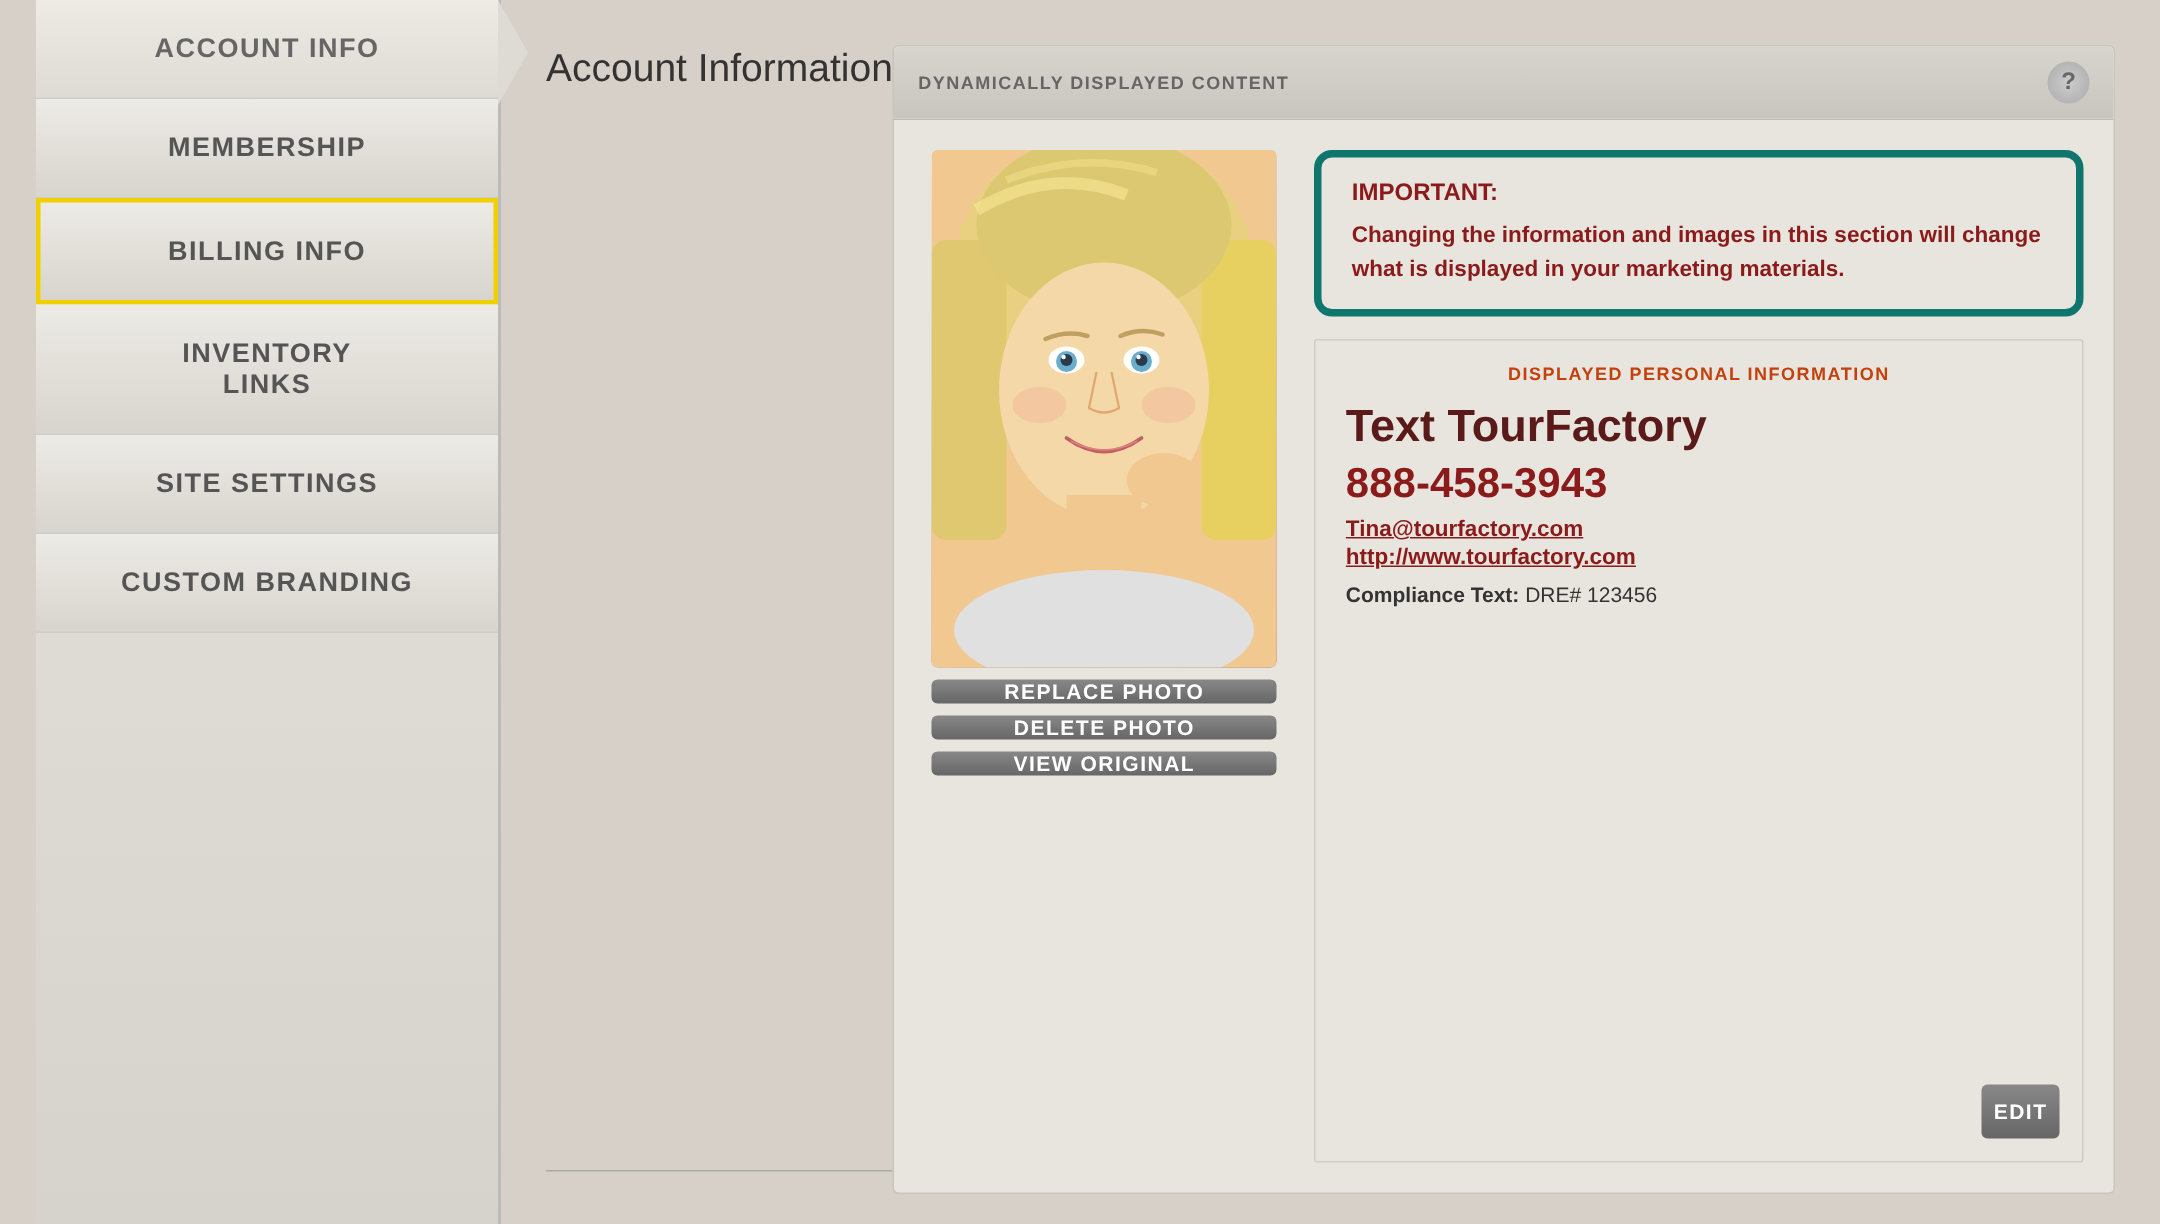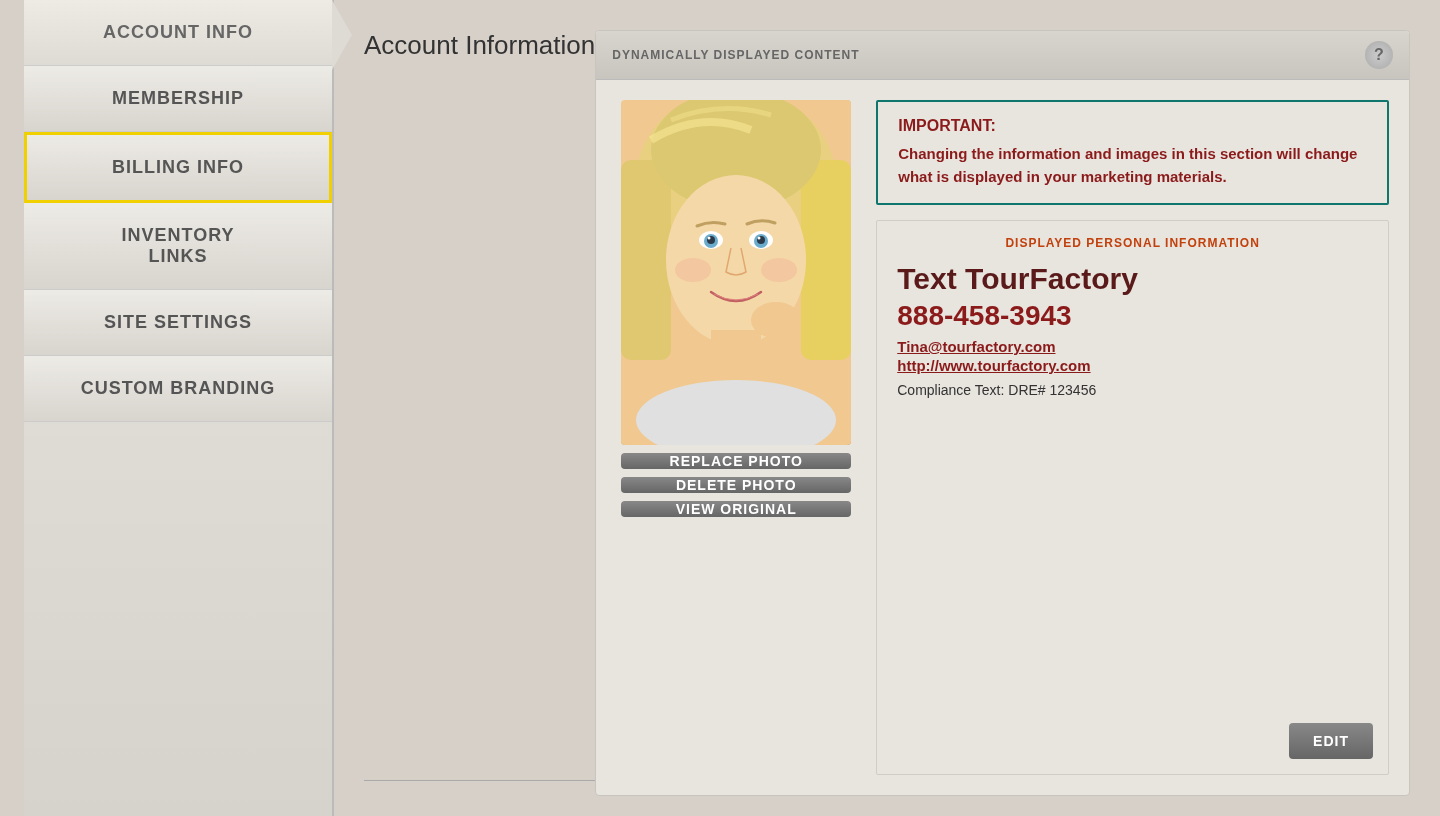--- a/index.html
+++ b/index.html
@@ -156,22 +156,22 @@
       flex: 1;
       display: flex;
       flex-direction: column;
       gap: 15px;
     }
 
     
     .important-notice {
       background: #e8e4de;
       padding: 15px 20px;
-      border: 2px solid #0f766e;
-      border-radius: 2px;
+      border: 5px solid #0f766e;
+      border-radius: 12px;
     }
 
     .important-title {
       font-size: 16px;
       font-weight: 900;
       color: #8b1a1a;
       margin-bottom: 8px;
     }
 
     .important-text {
@@ -225,28 +225,28 @@
       cursor: pointer;
     }
 
     .compliance-text {
       font-size: 14px;
       color: #333;
       margin-top: 8px;
     }
 
     .compliance-text span {
-      font-weight: normal;
+      font-weight: bold;
     }
 
     .edit-btn {
       position: absolute;
       bottom: 15px;
       right: 15px;
-      padding: 10px 24px;
+      padding: 10px 8px;
       background: linear-gradient(to bottom, #888, #666);
       color: white;
       border: none;
       border-radius: 4px;
       font-size: 14px;
       font-weight: 900;
       letter-spacing: 1px;
       text-transform: uppercase;
       cursor: pointer;
     }

